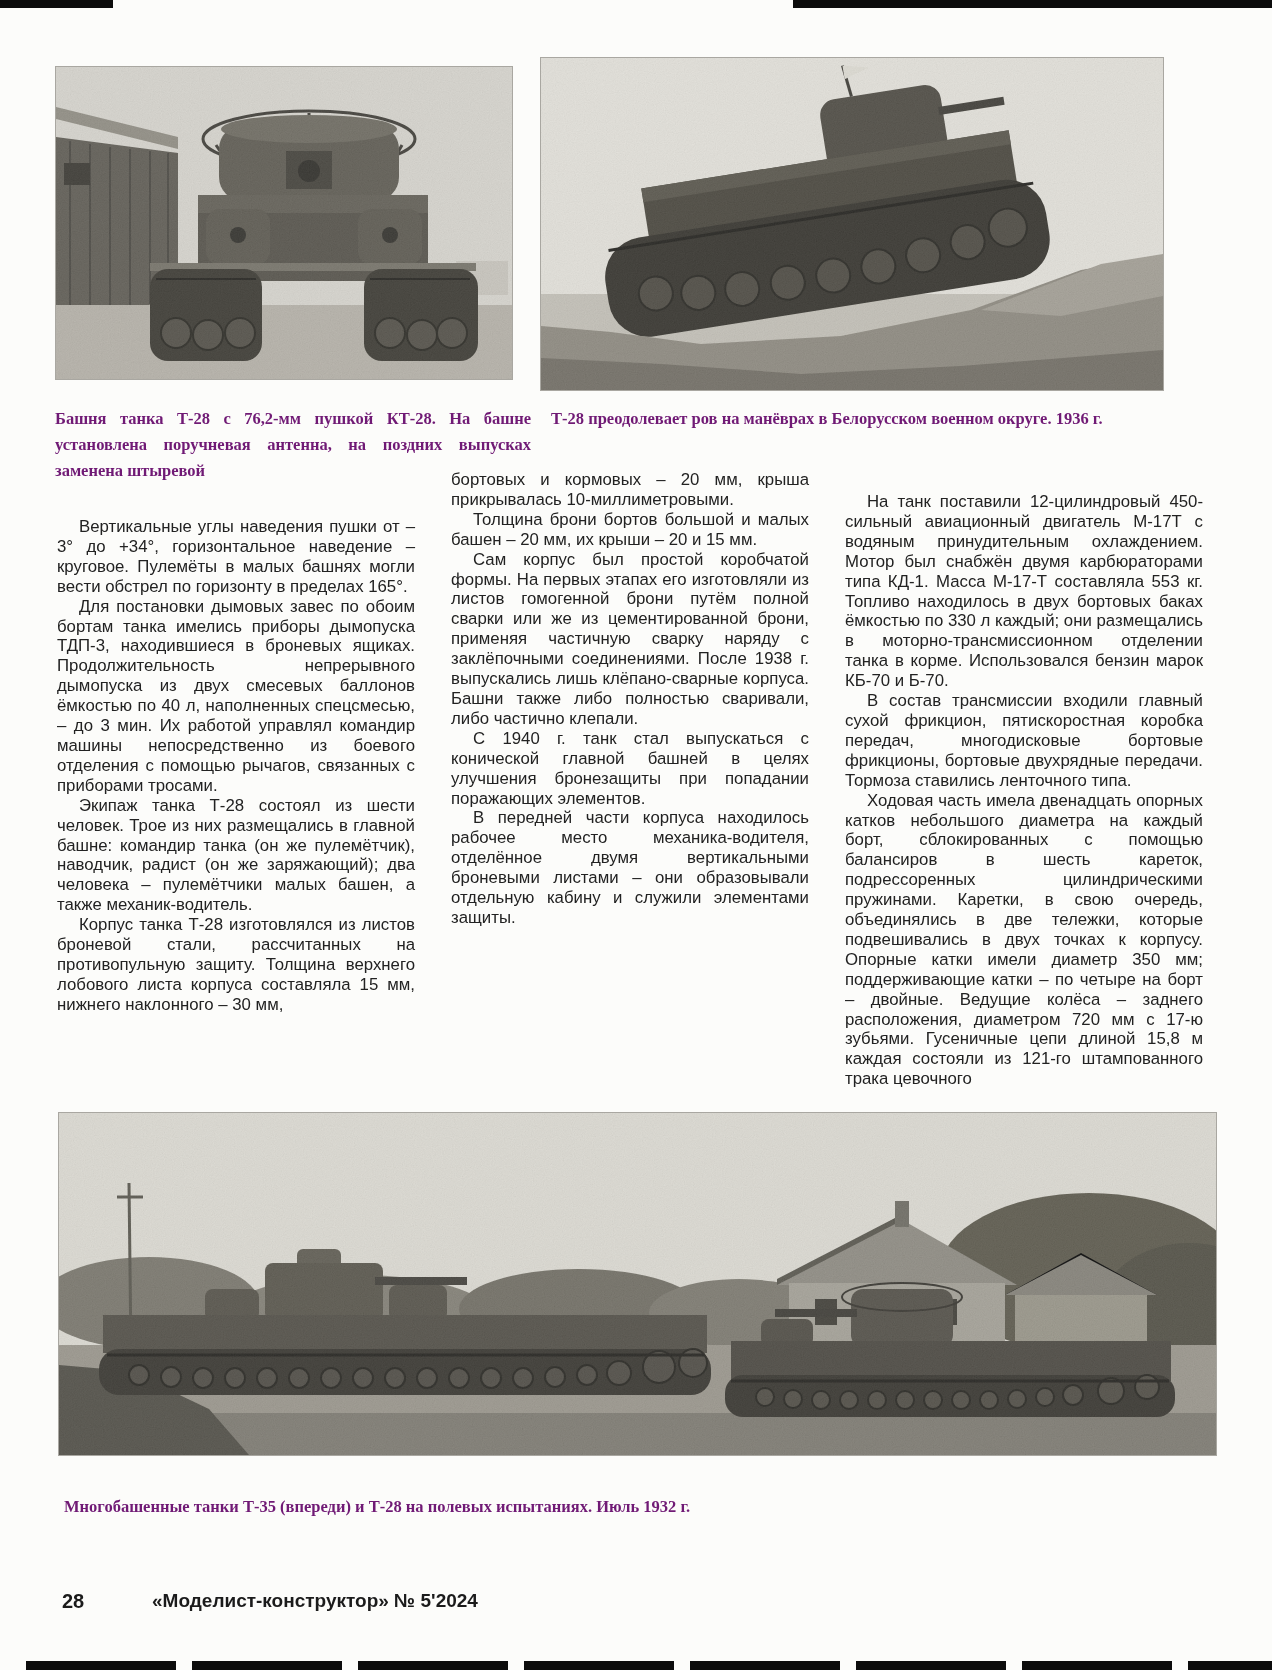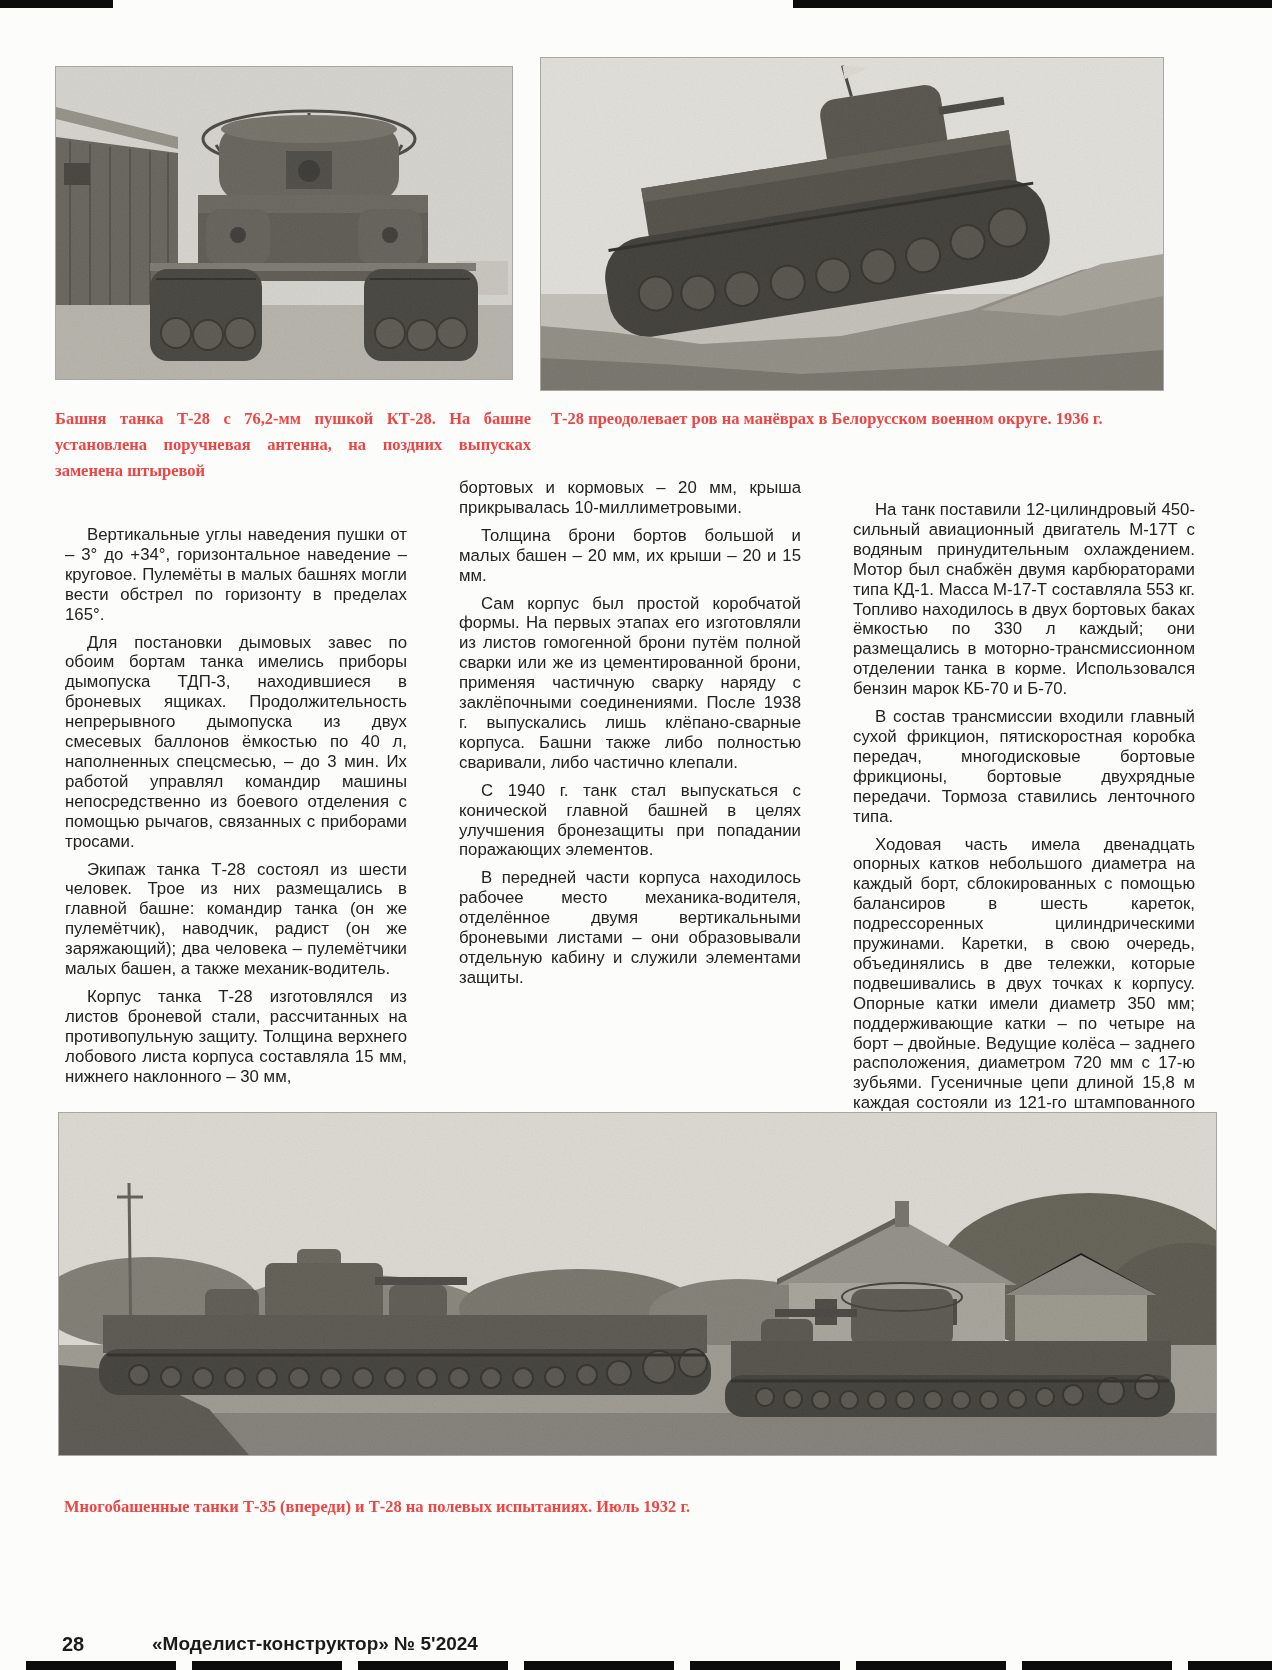--- a/index.html
+++ b/index.html
@@ -12,33 +12,33 @@
   .bar-bottom{left:26px;bottom:0;width:1246px;height:9px;
     background:repeating-linear-gradient(90deg,#0c0c0c 0 150px,rgba(0,0,0,0) 150px 166px);}
   
   .photo{position:absolute;margin:0;border:1px solid #a9a7a1;background:#d8d6cf;box-sizing:border-box;}
   .photo svg{display:block;}
   .photo1{left:55px;top:66px;width:458px;height:314px;}
   .photo2{left:540px;top:57px;width:624px;height:334px;}
   .photo3{left:58px;top:1112px;width:1159px;height:344px;}
   
   .caption{position:absolute;font-family:"Liberation Serif",serif;font-weight:bold;
-           font-size:16.5px;line-height:26px;color:#ef4444;}
+           font-size:16.5px;line-height:26px;color:#701a75;}
   .caption1{left:55px;top:406px;width:476px;text-align:justify;}
   .caption2{left:543px;top:406px;width:625px;margin-left:8px;}
   .caption3{left:64px;top:1494px;width:1000px;}
   
   .col{position:absolute;width:358px;font-size:16.8px;line-height:19.9px;text-align:justify;color:#222;}
-  .col p{margin:8px;}
+  .col p{margin:0;}
   .col p.ind{text-indent:22px;}
   .col1{left:57px;top:517px;}
   .col2{left:451px;top:470px;}
   .col3{left:845px;top:492px;}
   
-  .footer{position:absolute;left:0;top:1590px;width:1272px;height:30px;font-weight:bold;margin-top:43px;}
+  .footer{position:absolute;left:0;top:1590px;width:1272px;height:30px;font-weight:bold;}
   .pagenum{position:absolute;left:62px;font-size:20px;}
   .journal{position:absolute;left:152px;font-size:19px;}
 </style>
 </head>
 <body>
 
 <div class="page">
 
   <div class="scanbar bar-tl"></div>
   <div class="scanbar bar-tr"></div>

